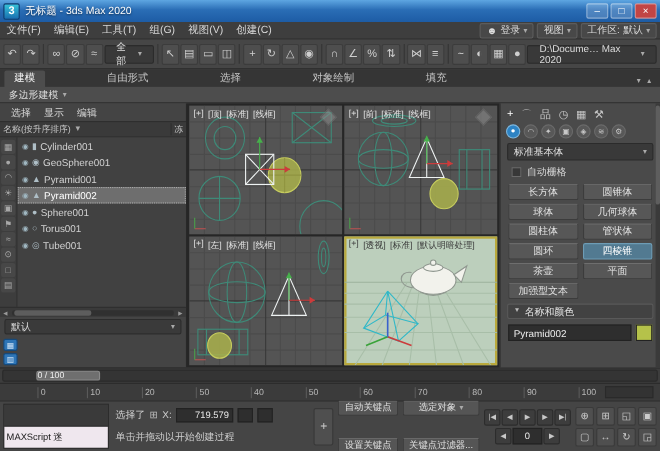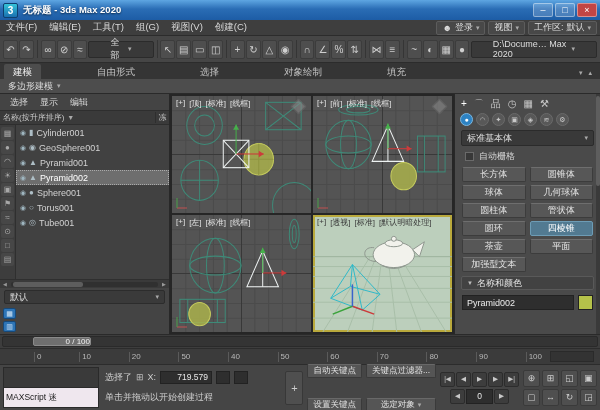--- a/index.html
+++ b/index.html
@@ -6,21 +6,21 @@
   body { background:#222; font-family:"Liberation Sans", sans-serif; }
   .app { width:600px; height:410px; display:flex; flex-direction:column; background:#4a4a4a;
          color:#d4d4d4; font-size:10px; overflow:hidden; }
 
   
   .titlebar { height:20px; background:linear-gradient(#5ea6e2,#2a6db5 45%,#1d5ca5);
               display:flex; align-items:center; padding:0 3px; gap:5px; color:#fff; flex:none; }
   .app-icon { width:15px; height:15px; background:linear-gradient(#35c4d8,#1a6fb0);
               border:1px solid #0e3f6e; border-radius:2px; font-weight:bold; font-size:10px;
               display:flex; align-items:center; justify-content:center; }
-  .title { font-size:9.5px; text-shadow:0 1px 2px rgba(0,0,0,.6);font-weight:bold; }
+  .title { font-size:9.5px; text-shadow:0 1px 2px rgba(0,0,0,.6); }
   .win-btns { margin-left:auto; display:flex; gap:2px; }
   .wb { width:20px; height:14px; background:rgba(255,255,255,.18); border:1px solid rgba(255,255,255,.4);
         border-radius:2px; font-size:9px; line-height:12px; text-align:center; }
   .wb.close { background:#c14545; }
 
   
   .menubar { height:16px; background:#3e3e3e; border-bottom:1px solid #2c2c2c; display:flex;
              align-items:center; flex:none; }
   .menu-item { padding:0 6px; font-size:9.5px; color:#d8d8d8; }
   .mb-right { margin-left:auto; display:flex; align-items:center; gap:3px; padding-right:3px; }
@@ -28,21 +28,21 @@
             border-radius:2px; height:14px; padding:0 5px; font-size:9px; color:#ddd; }
   .caret { font-size:7px; color:#aaa; }
 
   
   .toolbar { height:27px; background:#464646; border-bottom:1px solid #2c2c2c; display:flex;
              align-items:center; padding:0 3px; gap:1px; flex:none; }
   .tbi { width:17px; height:19px; display:flex; align-items:center; justify-content:center;
          font-size:10px; color:#cfcfcf; background:#4e4e4e; border:1px solid #3c3c3c; border-radius:2px; }
   .tb-sep { width:1px; height:18px; background:#353535; margin:0 2px; }
   .tb-dd { display:flex; align-items:center; gap:3px; background:#393939; border:1px solid #2b2b2b;
-           border-radius:2px; height:17px; padding:0 21px; font-size:9px; color:#ddd; }
+           border-radius:2px; height:17px; padding:0 10px; font-size:9px; color:#ddd; }
   .tb-right { margin-left:auto; display:flex; align-items:center; gap:2px; }
 
   
   .ribbon-tabs { height:16px; background:#353535; display:flex; align-items:flex-end; padding:0 4px;
                  color:#c4c4c4; flex:none;gap:47px; }
   .rtab { padding:0 9px; height:15px; line-height:15px; font-size:9.5px; }
   .rtab.active { background:#4d4d4d; color:#f0f0f0; border-radius:2px 2px 0 0; }
   .rt-right { margin-left:auto; display:flex; gap:6px; padding:0 4px 2px 0; color:#aaa; font-size:7px; }
   .ribbon-sub { height:15px; background:#4d4d4d; border-bottom:1px solid #2a2a2a; display:flex;
                 align-items:center; gap:4px; padding:0 8px; font-size:9px; color:#ddd; flex:none; }
@@ -123,21 +123,21 @@
   .name-field { flex:1; height:15px; background:#2e2e2e; border:1px solid #222; color:#ececec;
                 font-size:9px; display:flex; align-items:center; padding:0 4px; }
   .color-swatch { width:15px; height:15px; border:1px solid #222; }
 
   
   .timeline-slider { height:14px; background:#3d3d3d; border-top:1px solid #2a2a2a; display:flex;
                      align-items:center; padding:0 2px; flex:none; }
   .ts-track { flex:1; height:11px; background:#343434; border:1px solid #2a2a2a; border-radius:2px; position:relative; }
   .ts-handle { position:absolute; left:30px; top:0; width:58px; height:9px; background:#6f6f6f;
                border:1px solid #8a8a8a; border-radius:2px; color:#f2f2f2; font-size:8px; line-height:8px;
-               text-align:right; }
+               text-align:left; }
   .trackbar { height:16px; background:#3b3b3b; border-top:1px solid #2c2c2c; display:flex;
               align-items:center; padding:0 6px 0 34px; color:#b8b8b8; font-size:8px; flex:none; }
   .ticks { flex:1; display:flex; justify-content:space-between; }
   .tick { border-left:1px solid #5a5a5a; padding-left:2px; line-height:10px; }
   .tb-readout { width:44px; height:11px; background:#333; border:1px solid #2a2a2a; margin-left:8px; }
 
   
   .status { height:46px; background:#454545; border-top:1px solid #2c2c2c; display:flex;
             align-items:stretch; padding:2px 3px; gap:4px; flex:none; }
   .listener { width:96px; display:flex; flex-direction:column; border:1px solid #2a2a2a; flex:none; }
@@ -570,25 +570,25 @@
       <div class="srow">
         <span>单击并拖动以开始创建过程</span>
       </div>
     </div>
     <div class="setkey">+</div>
     <div class="stack">
       <button class="skbtn">自动关键点</button>
       <button class="skbtn">设置关键点</button>
     </div>
     <div class="stack">
-      <button class="skbtn">关键点过滤器...</button>
       <button class="skbtn">
         <span>选定对象</span>
         <span class="caret">▾</span>
       </button>
+      <button class="skbtn">关键点过滤器...</button>
     </div>
     <div class="playcol">
       <div class="prow">
         <div class="pbtn">|◀</div>
         <div class="pbtn">◀</div>
         <div class="pbtn">▶</div>
         <div class="pbtn">▶</div>
         <div class="pbtn">▶|</div>
       </div>
       <div class="prow">

